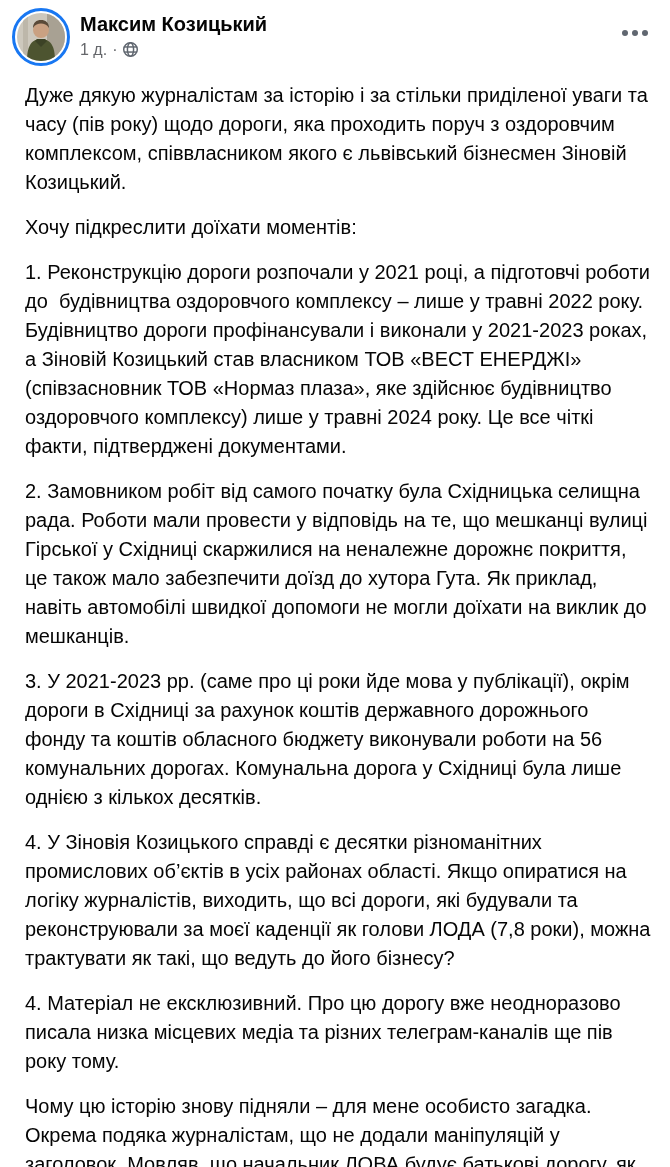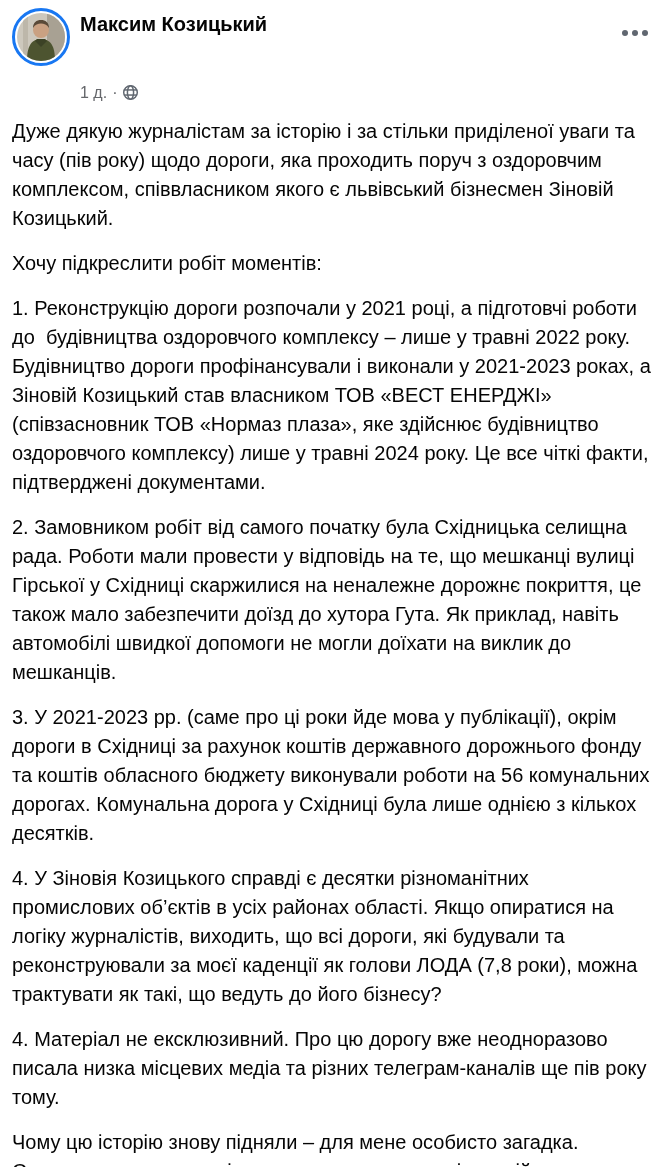--- a/index.html
+++ b/index.html
@@ -40,21 +40,20 @@
     border-radius: 50%;
     overflow: hidden;
     display: block;
   }
   .avatar-photo svg { display: block; }
   .header-text {
     margin-left: 10px;
     padding-top: 4px;
     display: flex;
     flex-direction: column;
-    gap: 43px;
   }
   .author-name {
     font-size: 20px;
     font-weight: 700;
     color: #050505;
     line-height: 1.25;
     cursor: pointer;
   }
   .meta-row {
     display: flex;
@@ -86,21 +85,21 @@
     height: 6px;
     border-radius: 50%;
     background: #606770;
   }
   
   .post-body {
     margin-top: 15px;
     padding-bottom: 10px;
   }
   .post-body p {
-    margin: 0 0 16px 0;
+    margin: 0 0 16px 13px;
     font-size: 20px;
     line-height: 29px;
     color: #050505;
     white-space: pre-wrap;
   }
   .page-mention {
     color: #216FDB;
     text-decoration: none;
     cursor: pointer;
   }
@@ -149,21 +148,21 @@
     <button class="menu-button" aria-label="menu">
       <span class="dot"></span>
       <span class="dot"></span>
       <span class="dot"></span>
     </button>
 
   </div>
 
   <div class="post-body">
     <p>Дуже дякую журналістам за історію і за стільки приділеної уваги та часу (пів року) щодо дороги, яка проходить поруч з оздоровчим комплексом, співвласником якого є львівський бізнесмен Зіновій Козицький.</p>
-    <p>Хочу підкреслити робіт моментів:</p>
+    <p>Хочу підкреслити доїхати моментів:</p>
     <p>1. Реконструкцію дороги розпочали у 2021 році, а підготовчі роботи до  будівництва оздоровчого комплексу – лише у травні 2022 року. Будівництво дороги профінансували і виконали у 2021-2023 роках, а Зіновій Козицький став власником ТОВ «ВЕСТ ЕНЕРДЖІ» (співзасновник ТОВ «Нормаз плаза», яке здійснює будівництво оздоровчого комплексу) лише у травні 2024 року. Це все чіткі факти, підтверджені документами.</p>
     <p>2. Замовником робіт від самого початку була Східницька селищна рада. Роботи мали провести у відповідь на те, що мешканці вулиці Гірської у Східниці скаржилися на неналежне дорожнє покриття, це також мало забезпечити доїзд до хутора Гута. Як приклад, навіть автомобілі швидкої допомоги не могли доїхати на виклик до мешканців.</p>
     <p>3. У 2021-2023 рр. (саме про ці роки йде мова у публікації), окрім дороги в Східниці за рахунок коштів державного дорожнього фонду та коштів обласного бюджету виконували роботи на 56 комунальних дорогах. Комунальна дорога у Східниці була лише однією з кількох десятків.</p>
     <p>4. У Зіновія Козицького справді є десятки різноманітних промислових об’єктів в усіх районах області. Якщо опиратися на логіку журналістів, виходить, що всі дороги, які будували та реконструювали за моєї каденції як голови ЛОДА (7,8 роки), можна трактувати як такі, що ведуть до його бізнесу?</p>
     <p>4. Матеріал не ексклюзивний. Про цю дорогу вже неодноразово писала низка місцевих медіа та різних телеграм-каналів ще пів року тому.</p>
     <p>Чому цю історію знову підняли – для мене особисто загадка. Окрема подяка журналістам, що не додали маніпуляцій у заголовок. Мовляв, що начальник ЛОВА будує батькові дорогу, як це зробили свого часу інші видання.</p>
   </div>
 
 </div>
 

